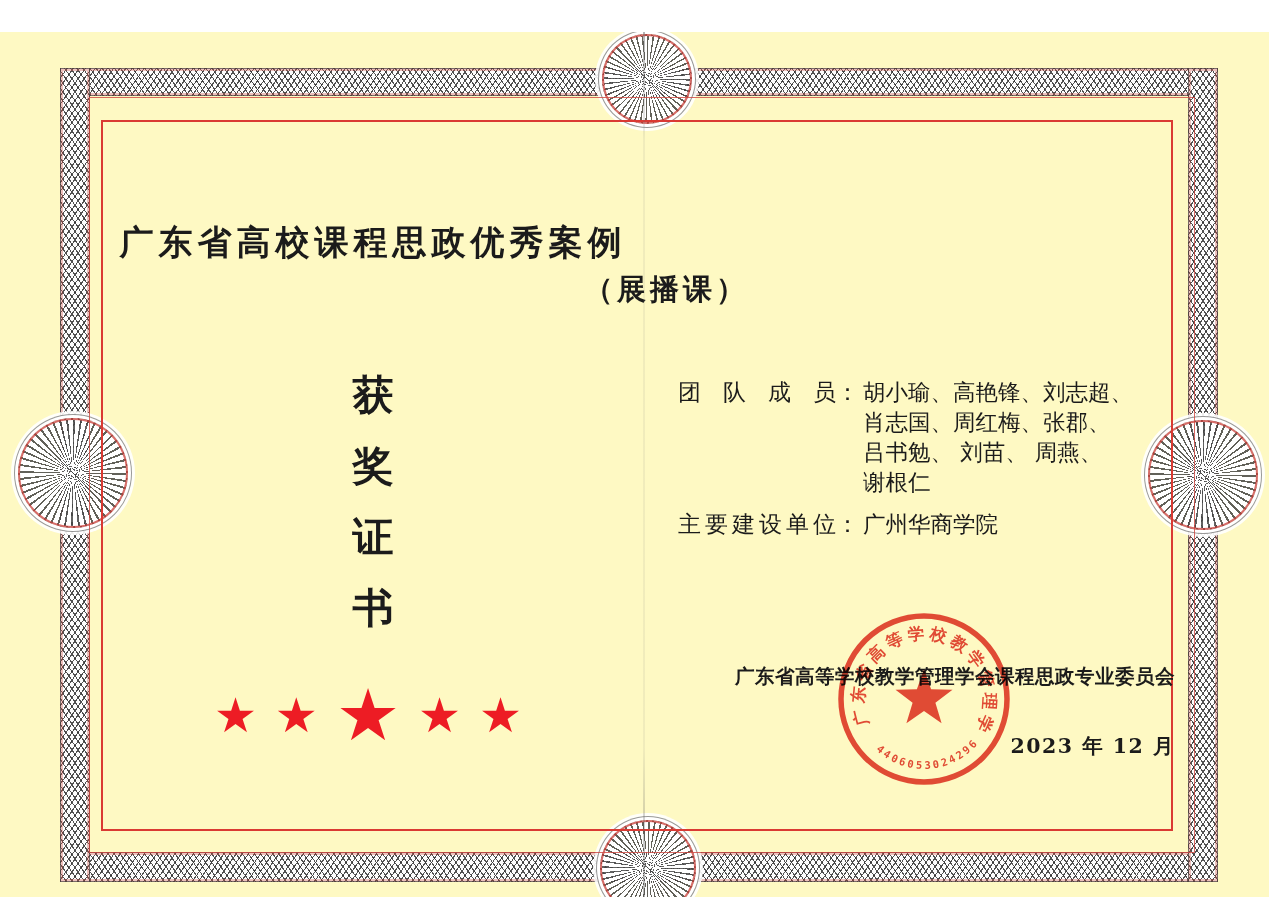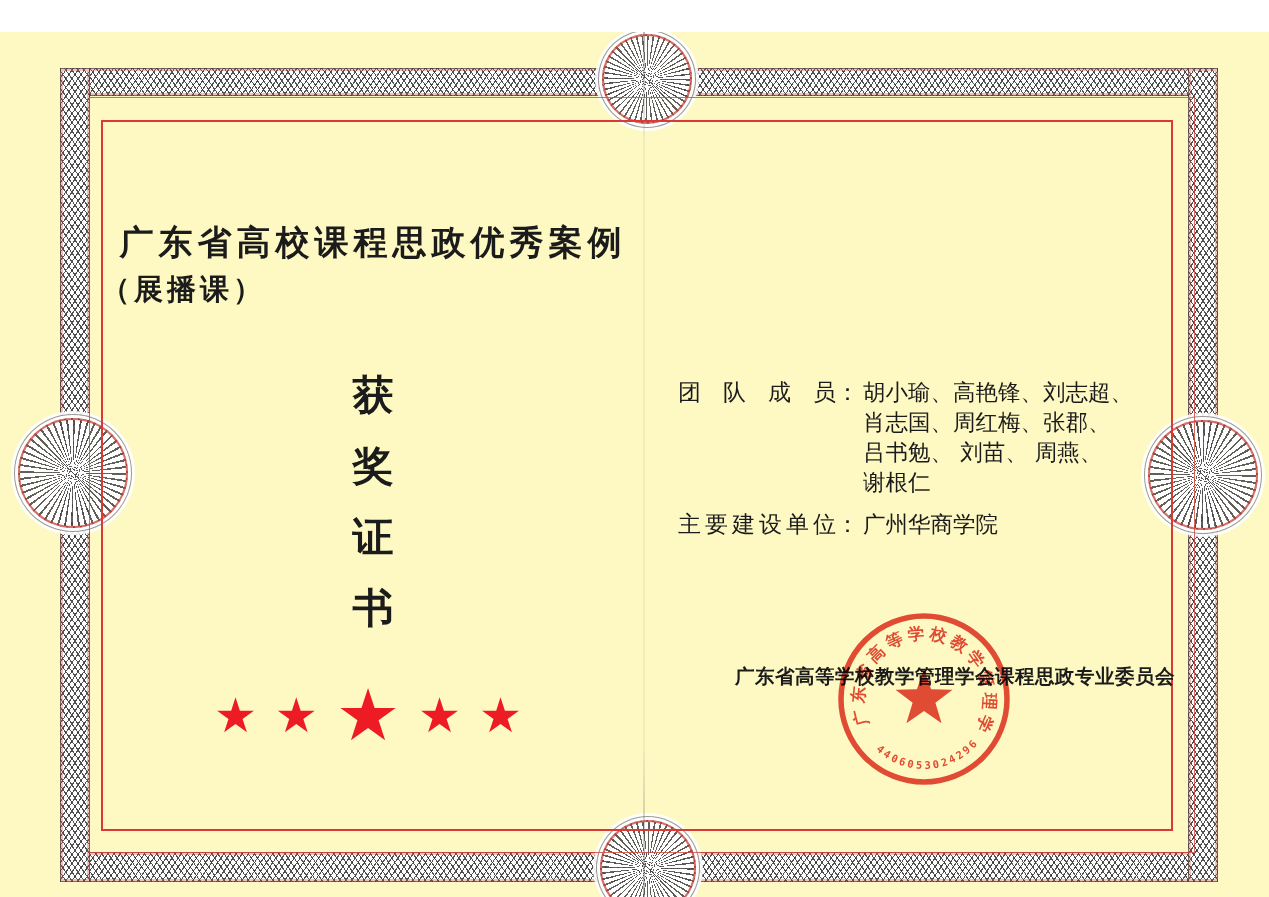--- a/index.html
+++ b/index.html
@@ -59,21 +59,21 @@
     pointer-events:none;
   }
   
   .cert-title{
     position:absolute;left:101px;top:188px;width:544px;
     text-align:center;font-size:34px;font-weight:bold;
     letter-spacing:5px;z-index:3;
   }
   .cert-subtitle{
     position:absolute;left:101px;top:238px;width:648px;
-    text-align:left;font-size:29px;font-weight:bold;
+    text-align:right;font-size:29px;font-weight:bold;
     letter-spacing:4px;z-index:3;
   }
   .vertical-title{
     position:absolute;left:101px;top:333px;width:544px;z-index:3;
   }
   .vertical-title div{
     height:71px;text-align:center;font-size:41px;font-weight:bold;line-height:60px;
   }
   .stars-row{
     position:absolute;left:214px;top:648px;width:308px;height:70px;
@@ -146,20 +146,21 @@
     <span class="flabel">团队成员</span><span class="colon">：</span><span class="fvalue">胡小瑜、高艳锋、刘志超、
 肖志国、周红梅、张郡、
 吕书勉、 刘苗、 周燕、
 谢根仁</span>
   </div>
   <div class="field-row row-unit">
     <span class="flabel">主要建设单位</span><span class="colon">：</span><span class="fvalue">广州华商学院</span>
   </div>
 
   <div class="issuer issuer-line1">广东省高等学校教学管理学会课程思政专业委员会</div>
+  <div class="issuer issuer-date">2023 年 12 月</div>
 
   <svg class="seal" viewBox="0 0 176 176">
     <defs>
       <path id="arcTop" d="M 36 118 A 60 60 0 1 1 140 118"></path>
       <path id="arcBottom" d="M 34.4 133 A 70 70 0 0 0 141.6 133"></path>
     </defs>
     <circle cx="88" cy="88" r="83" fill="none" stroke="#dd3429" stroke-width="5.5"></circle>
     <polygon fill="#dd3429" points="88,58 95.1,78.3 116.5,78.7 99.4,91.7 105.6,112.3 88,100 70.4,112.3 76.6,91.7 59.5,78.7 80.9,78.3"></polygon>
     <text font-size="16.5" font-weight="bold" fill="#dd3429" letter-spacing="4.2" font-family="DejaVu Serif, Liberation Serif, serif">
       <textPath href="#arcTop" startOffset="6">广东省高等学校教学管理学会</textPath>

